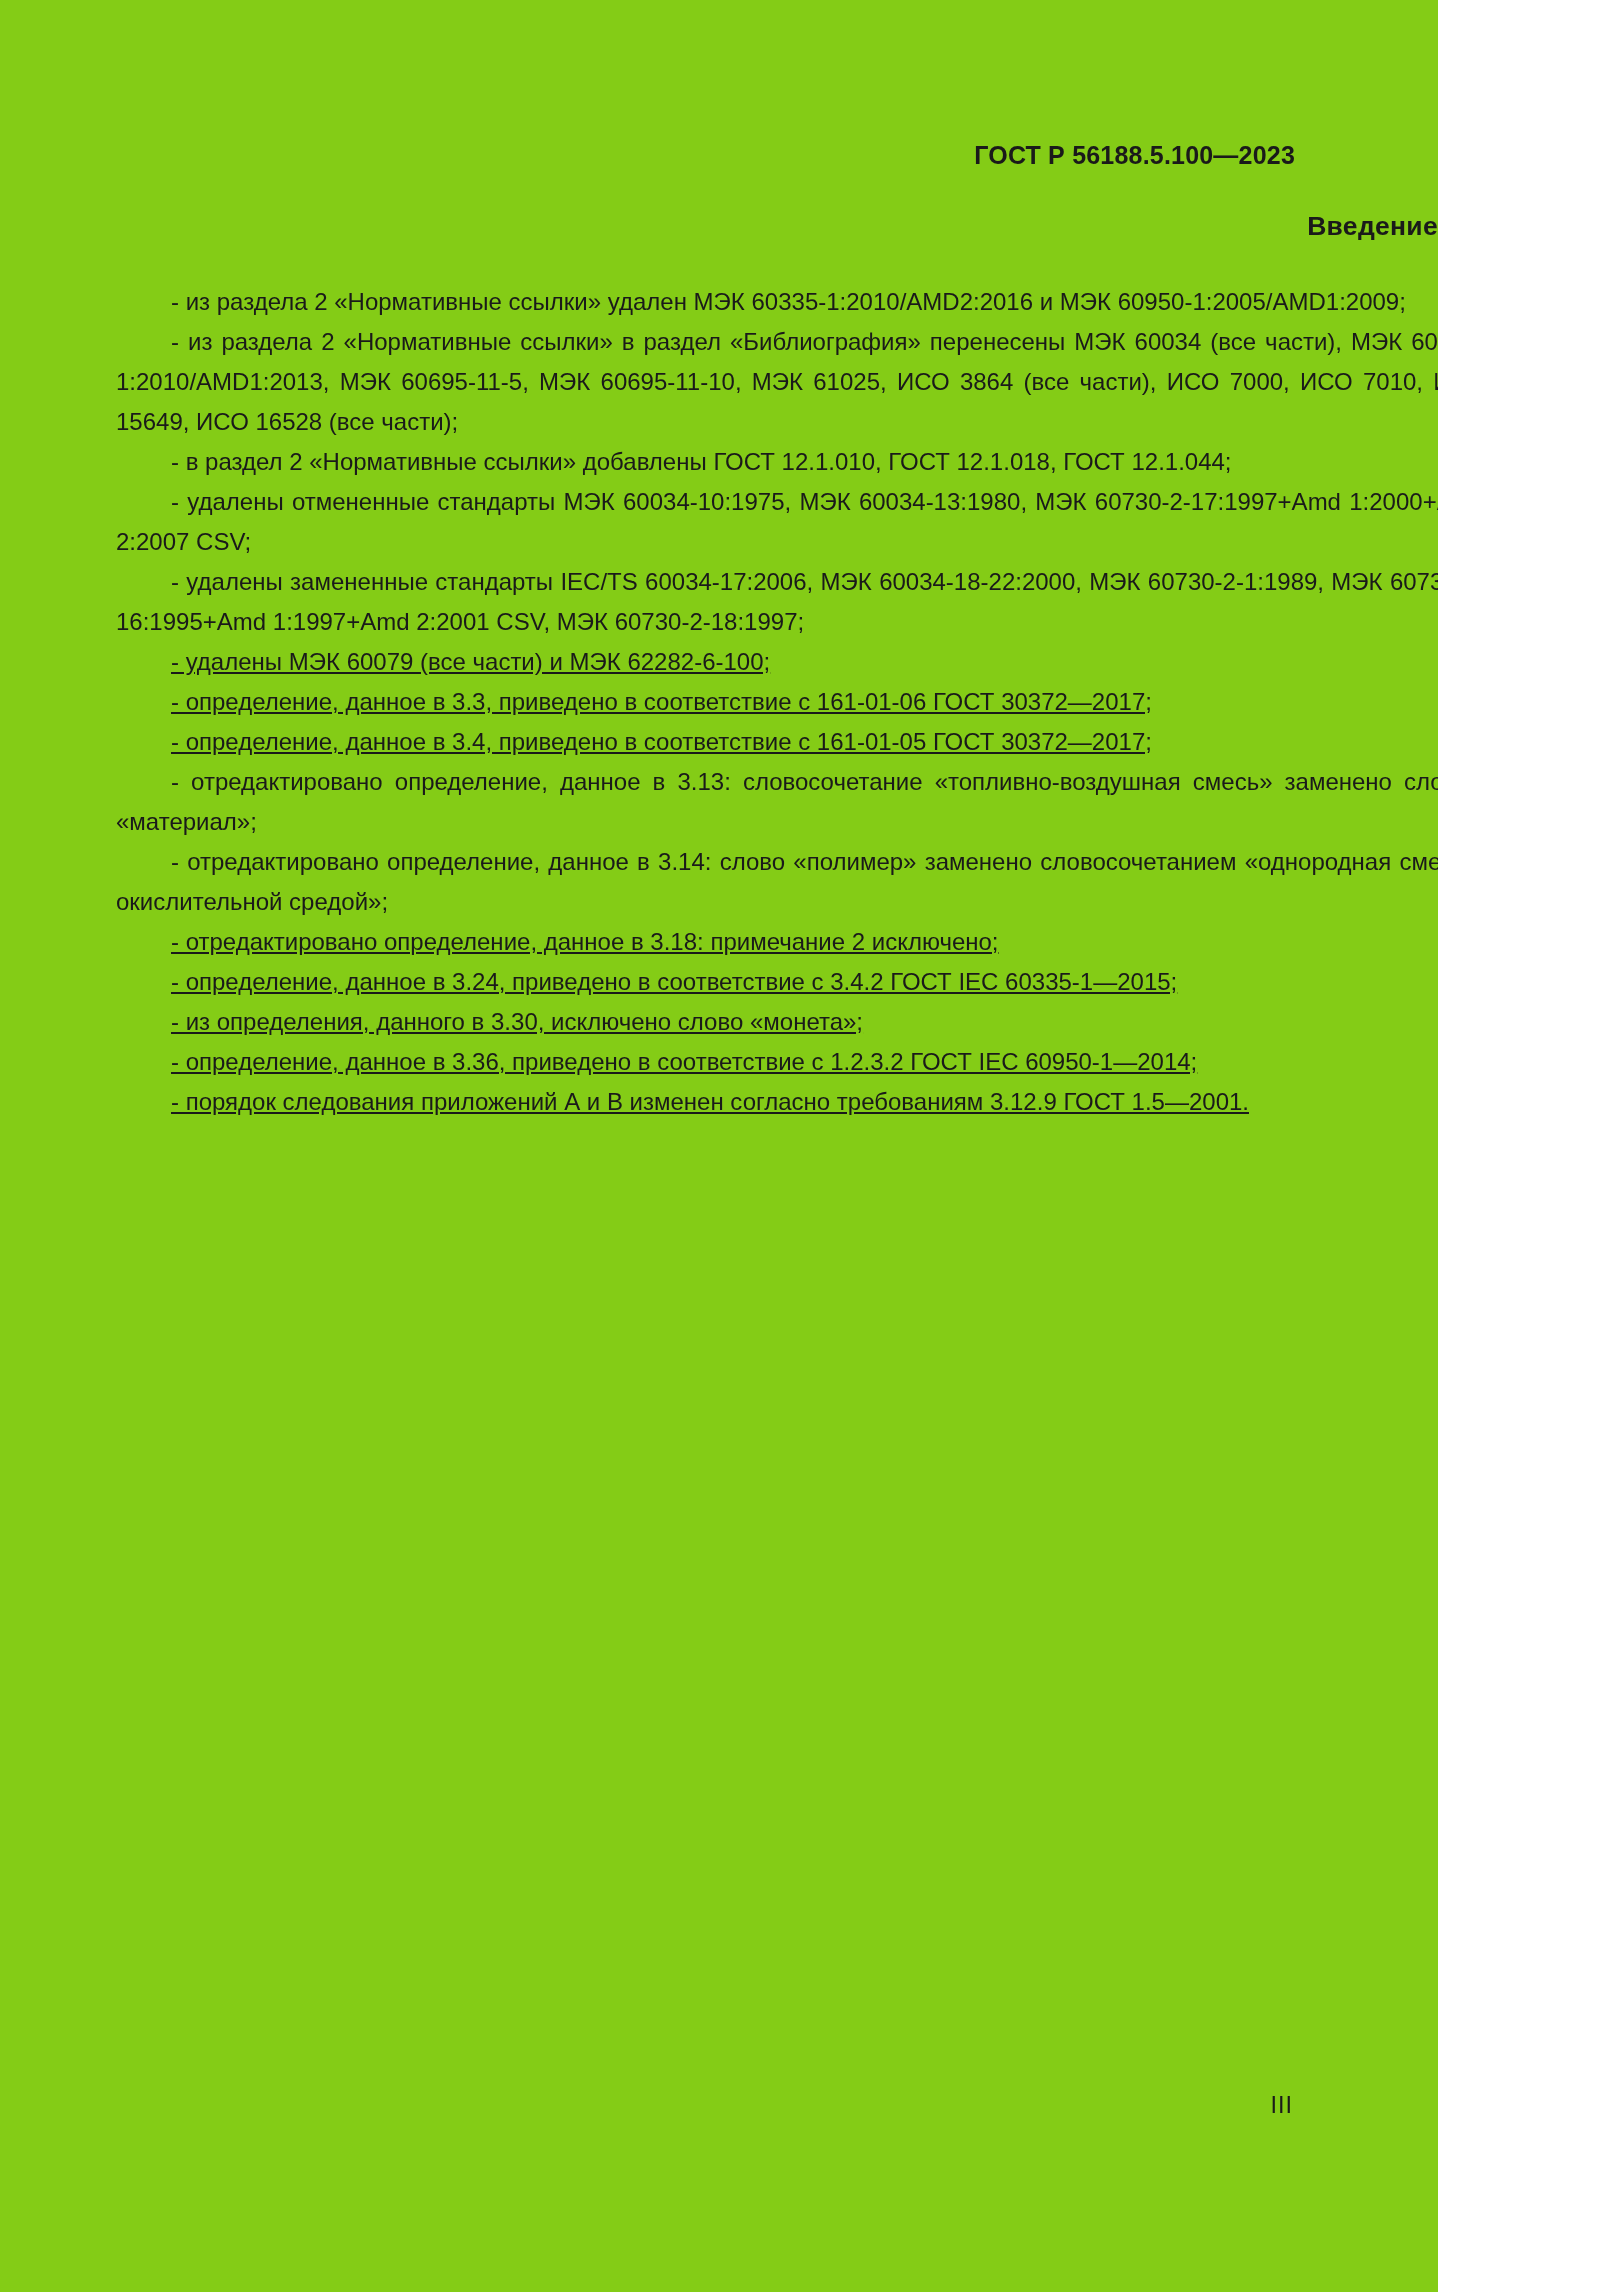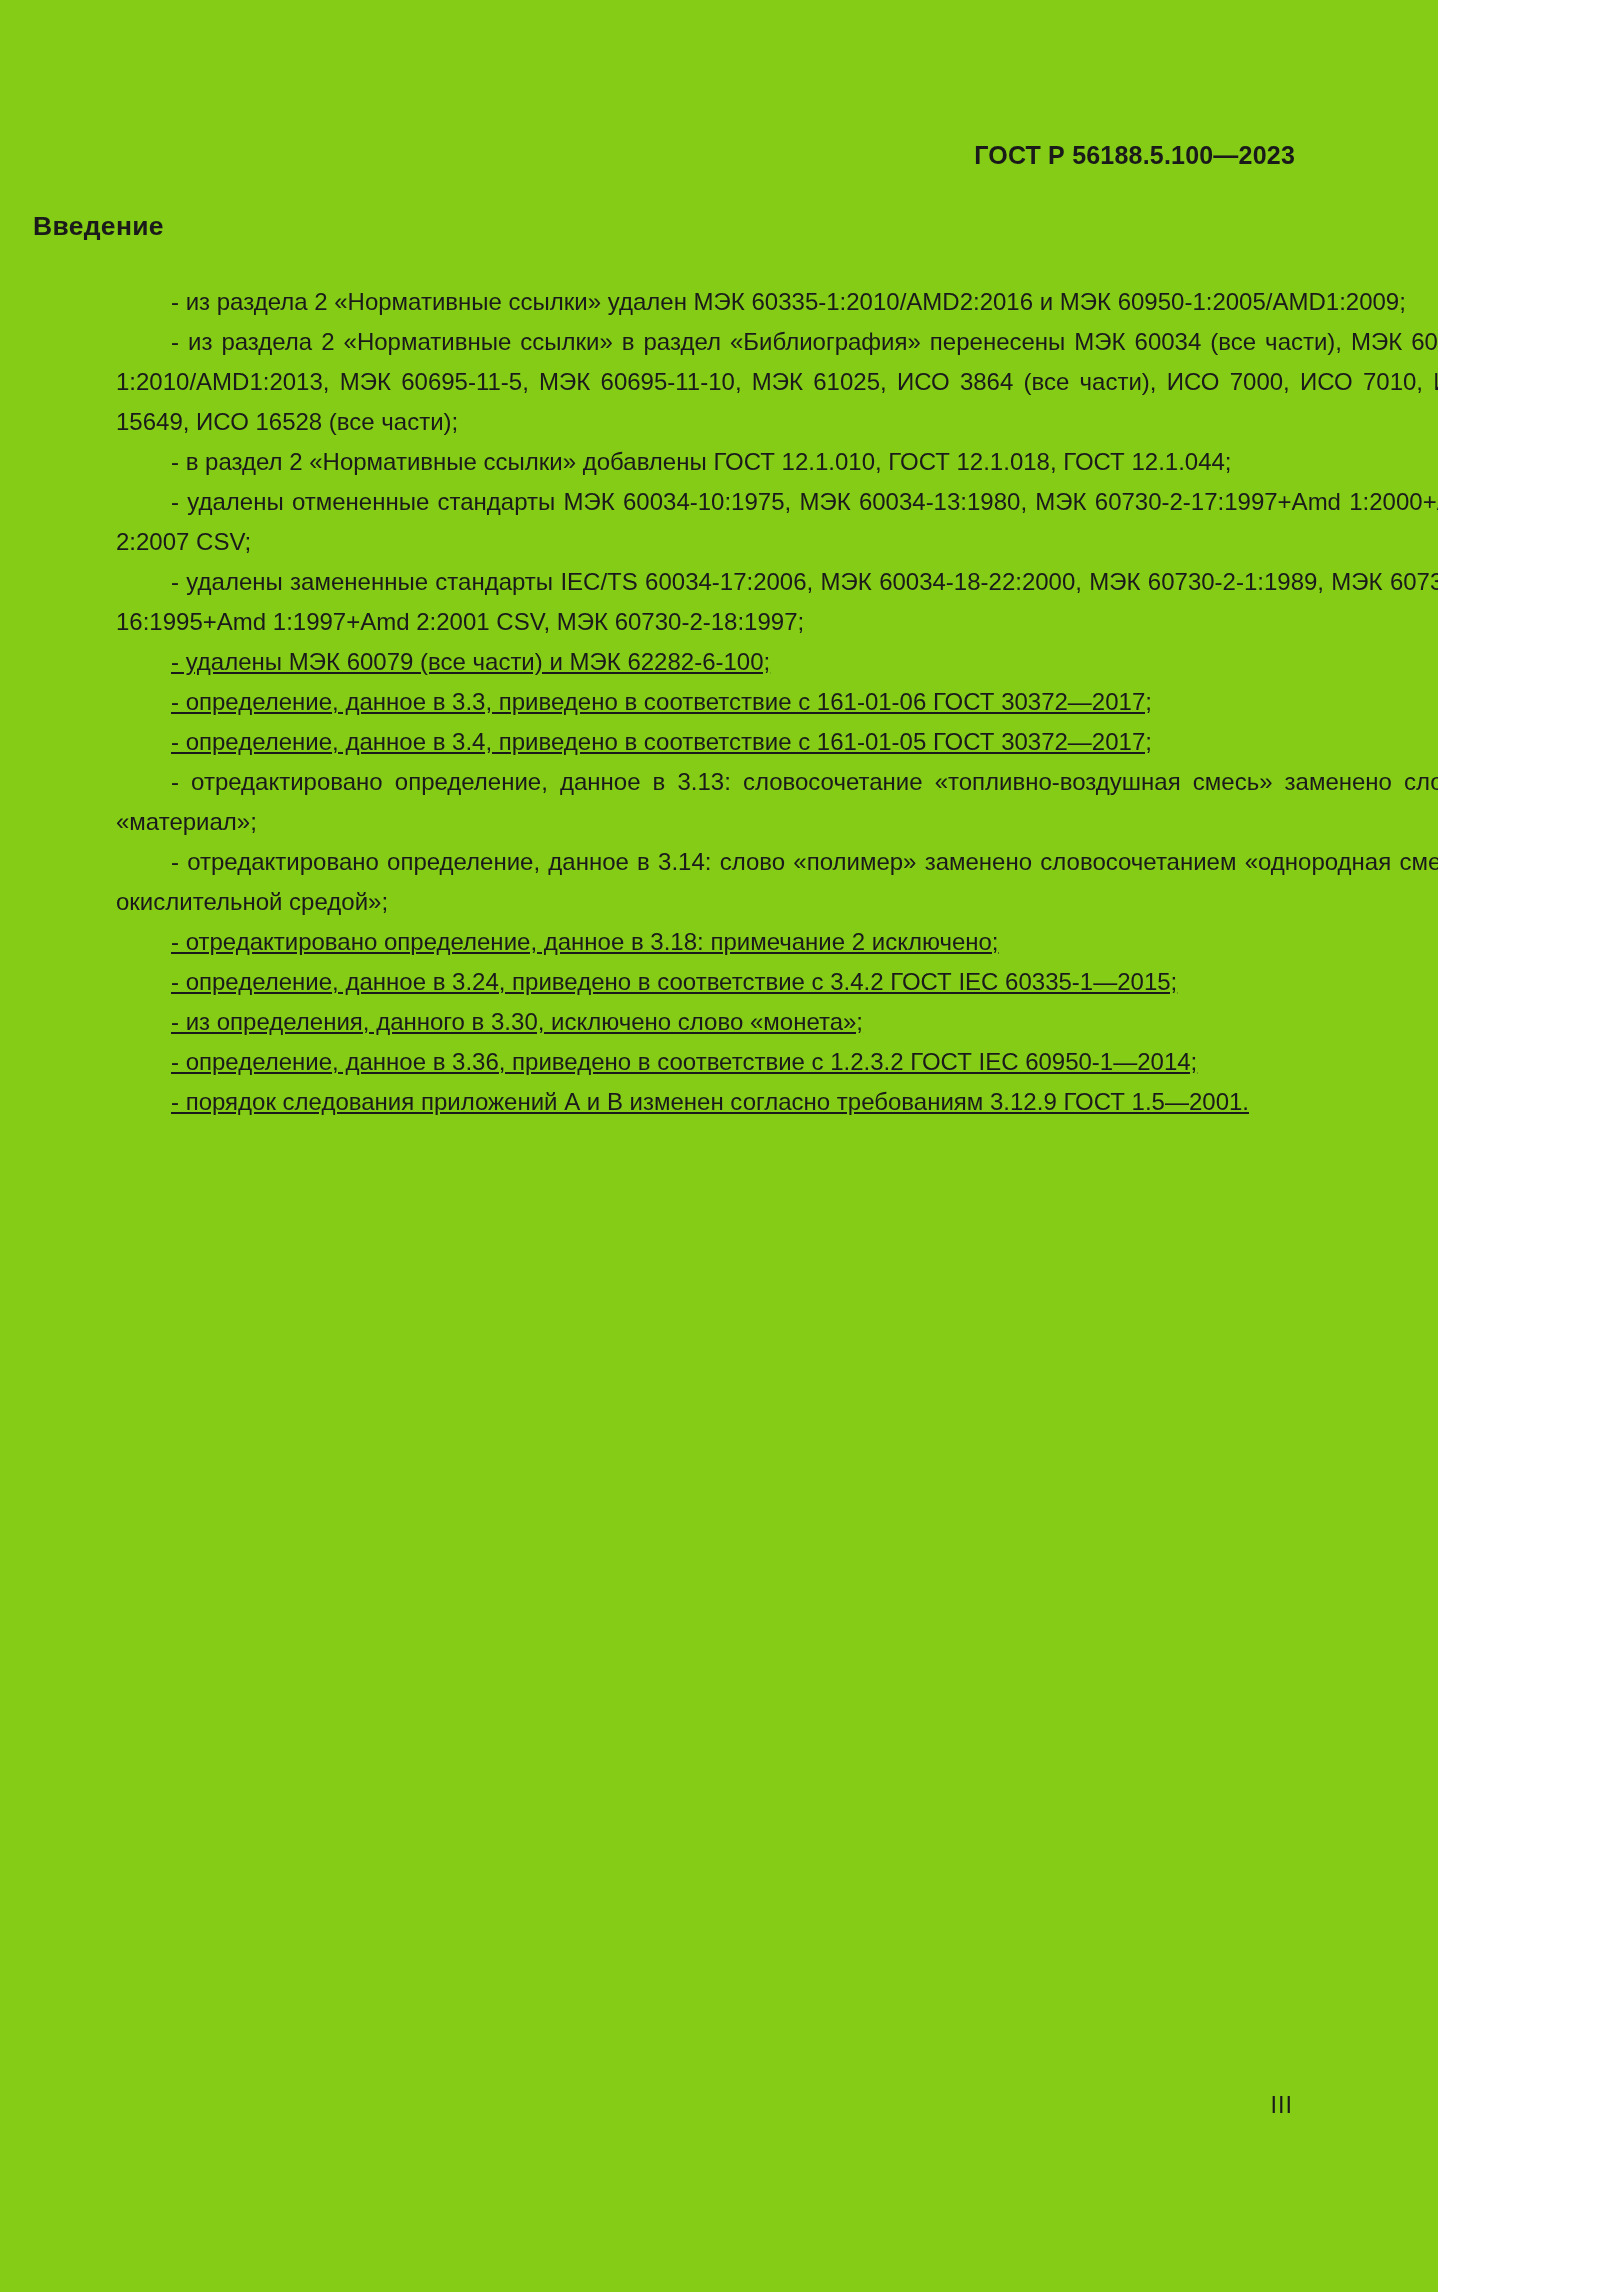--- a/index.html
+++ b/index.html
@@ -26,25 +26,24 @@
     font-size: 25px;
     font-weight: bold;
     letter-spacing: 0.2px;
     white-space: nowrap;
   }
   .doc-title {
     position: absolute;
     top: 211px;
     left: 0;
     right: 0;
-    text-align: left;
+    text-align: right;
     font-size: 26.5px;
     font-weight: bold;
     letter-spacing: 0.3px;
-    margin-left: 33px;
   }
   .body-block {
     position: absolute;
     top: 282px;
     left: 116px;
     width: 1370px;
   }
   .para {
     margin: 0;
     font-size: 24px;

